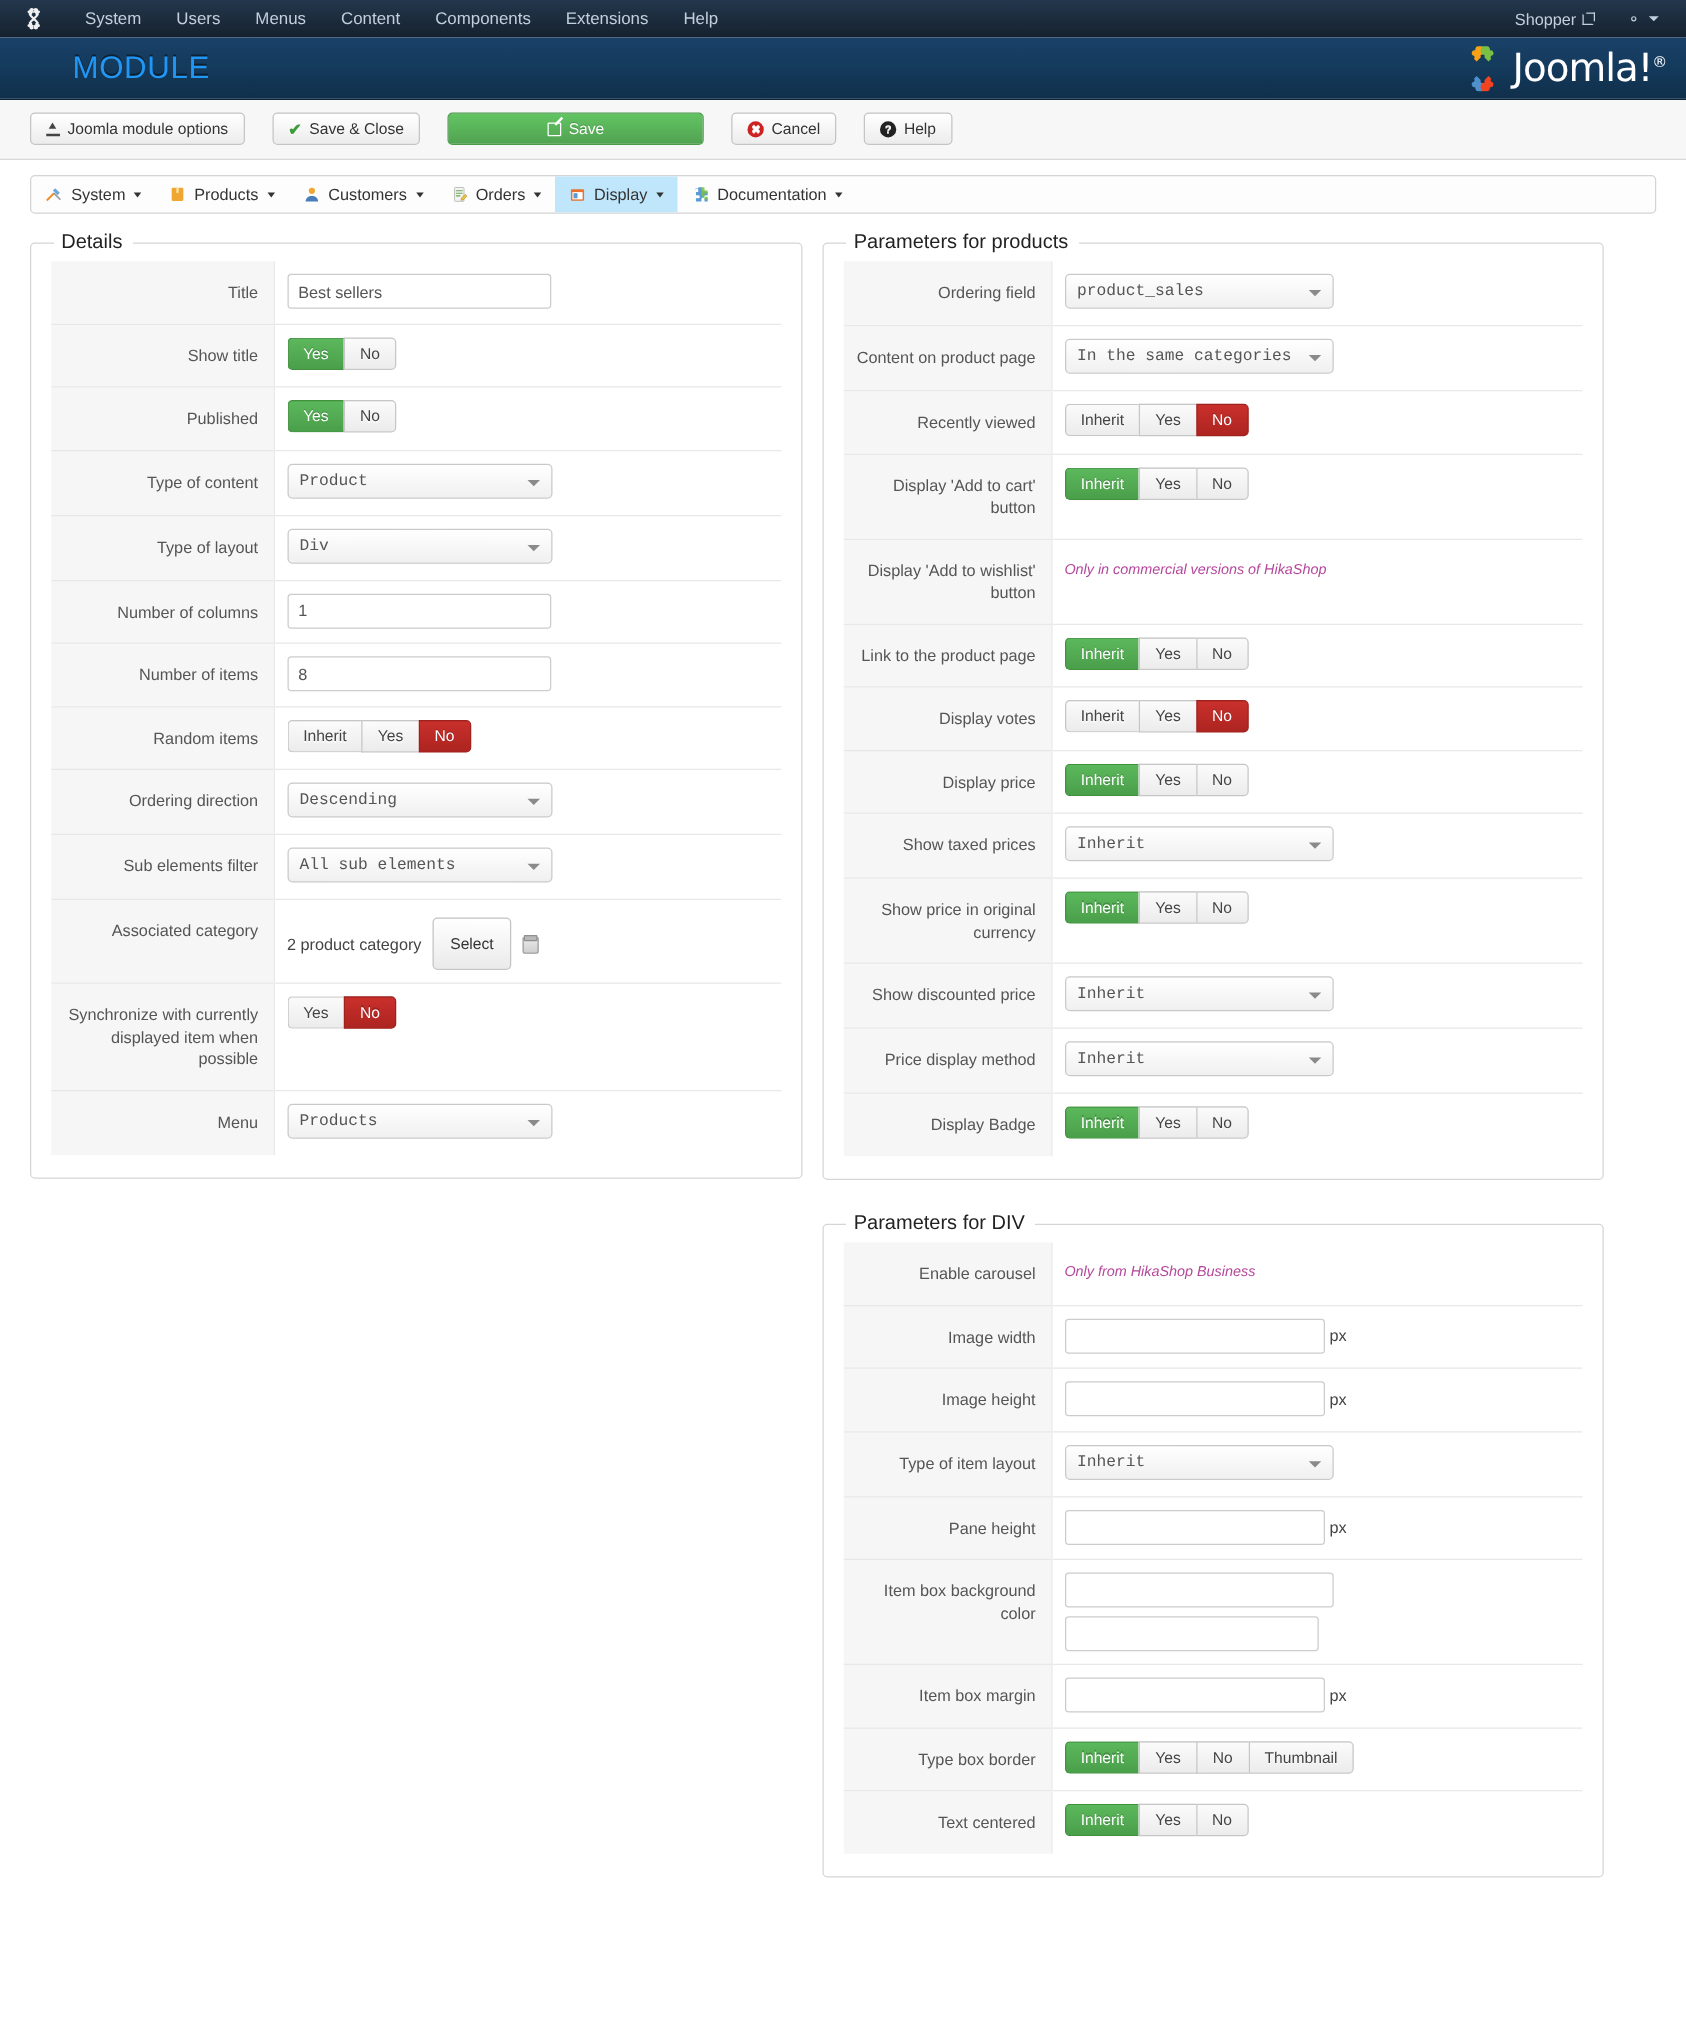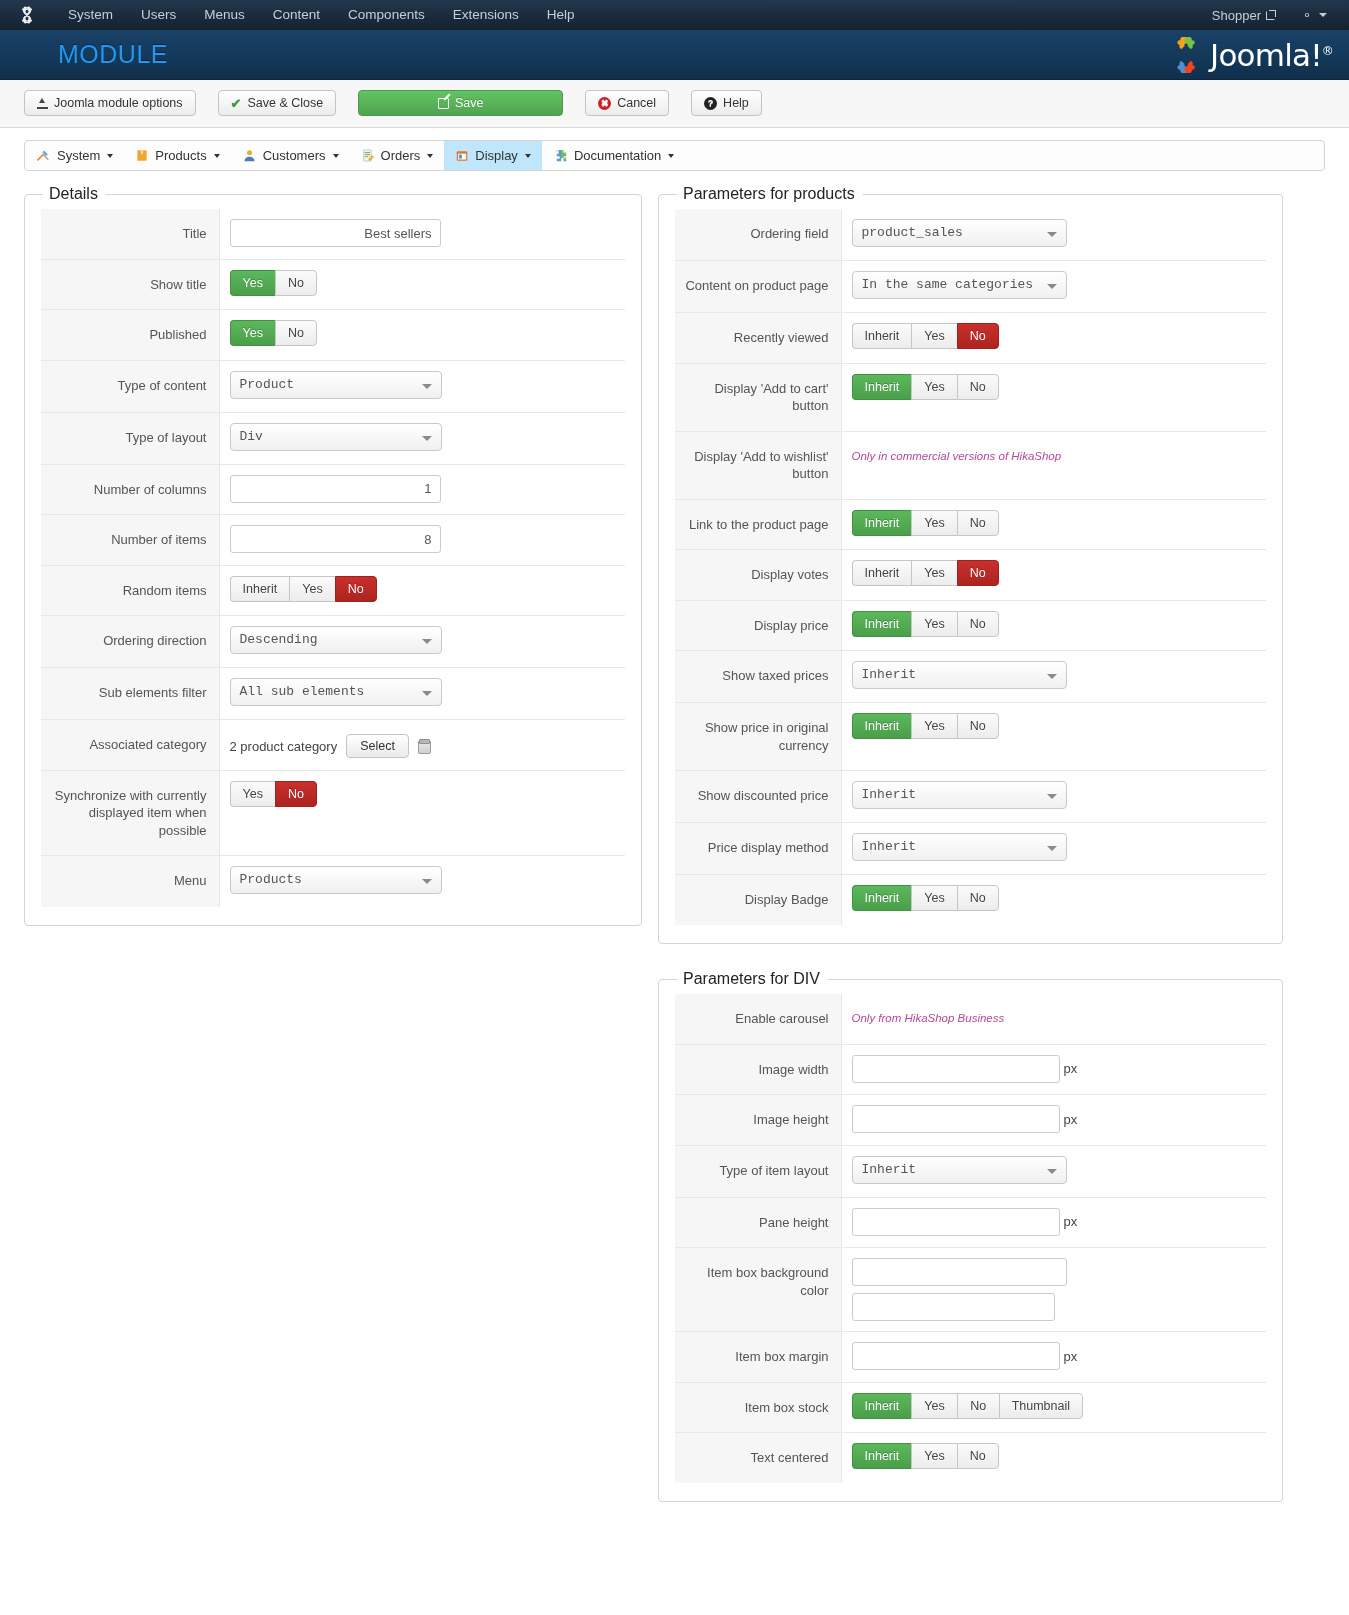--- a/index.html
+++ b/index.html
@@ -234,21 +234,20 @@
   input.txt {
     height: 28px;
     border: 1px solid #ccc;
     border-radius: 3px;
     padding: 3px 8px;
     font-size: 13px;
     color: #555;
     background: #fff;
     font-family: "Liberation Sans", sans-serif;
     outline: none;
-    text-align: right;
   }
   input.w210 { width: 211px; }
   input.w208 { width: 208px; }
   input.w203 { width: 203px; }
 
   .sel {
     position: relative;
     display: inline-block;
     height: 28px;
     border: 1px solid #c9c9c9;
@@ -309,21 +308,21 @@
     color: #b5479b;
     font-style: italic;
     font-size: 11.5px;
     line-height: 28px;
   }
   .px-label { font-size: 13px; color: #444; margin-left: 4px; }
   .inline-row { display: flex; align-items: center; }
   .assoc-row { display: flex; align-items: center; gap: 9px; padding-top: 4px; }
   .assoc-text { font-size: 13px; color: #444; }
   .btn-select {
-    height: 24px; padding: 0 13px;
+    height: 42px; padding: 0 13px;
     border: 1px solid #c4c4c4; border-radius: 4px;
     background: linear-gradient(to bottom, #ffffff 0%, #eaeaea 100%);
     font-size: 12.5px; color: #333; cursor: pointer;
     display: inline-flex; align-items: center;
   }
   .trash-ico {
     width: 13px; height: 15px; position: relative; display: inline-block;
     cursor: pointer;
   }
   .trash-ico::before {
@@ -788,21 +787,21 @@
           <td class="lbl">Item box margin</td>
           <td class="val">
             <span class="inline-row">
               <input class="txt w208" type="text" value="" style="">
               <span class="px-label">px</span>
             </span>
           </td>
         </tr>
 
         <tr>
-          <td class="lbl">Item box stock</td>
+          <td class="lbl">Type box border</td>
           <td class="val">
             <span class="bgroup">
               <span class="opt on-green">Inherit</span>
               <span class="opt">Yes</span>
               <span class="opt">No</span>
               <span class="opt">Thumbnail</span>
             </span>
           </td>
         </tr>
 

